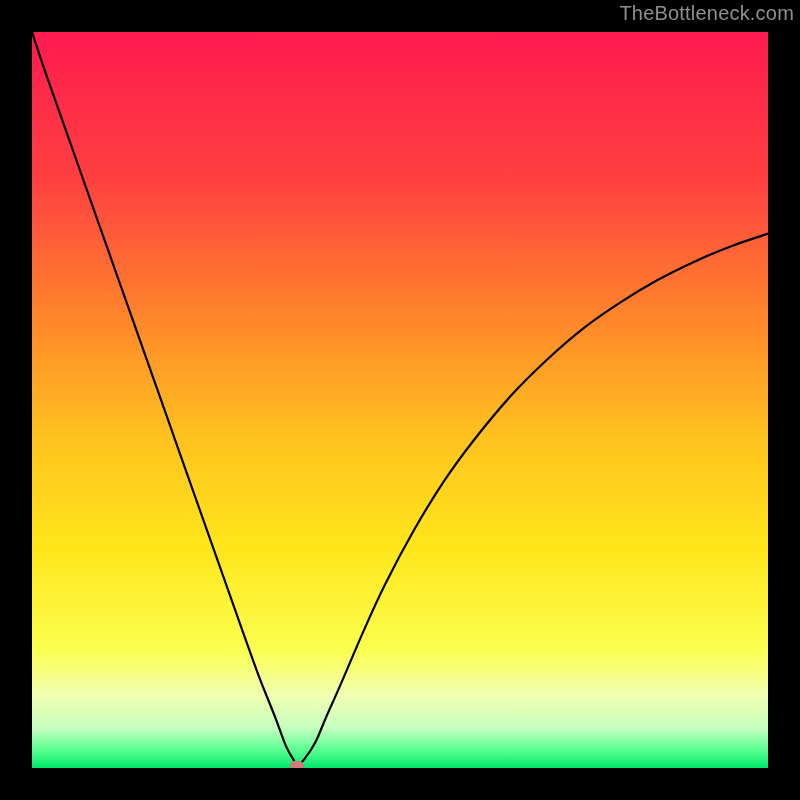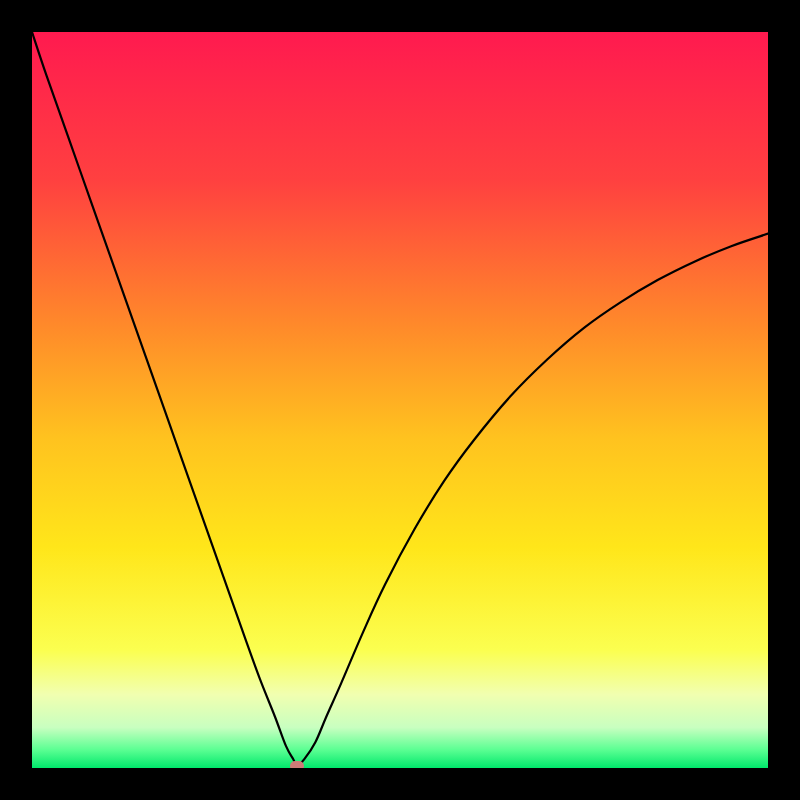--- a/index.html
+++ b/index.html
@@ -73,13 +73,14 @@
       <rect x="0" y="0" width="736" height="736" fill="url(#bg-grad)"></rect>
     </svg>
 
     <svg class="curve-svg" viewBox="0 0 736 736" preserveAspectRatio="none">
       <path id="curve-path" d="M 0 0 C 2.6496 7.9488000000000145, 8.096 24.950400000000077, 14.72 44.16000000000008 C 21.344 63.36960000000009, 28.851200000000006 84.19840000000005, 36.800000000000004 106.72000000000003 C 44.7488 129.2416, 50.931200000000004 146.7584, 58.88 169.27999999999997 C 66.8288 191.80159999999995, 73.01119999999999 209.31839999999997, 80.96 231.83999999999997 C 88.9088 254.36159999999998, 95.0912 271.87840000000006, 103.04 294.40000000000003 C 110.98880000000001 316.9216, 117.1712 334.4384, 125.12 356.96 C 133.0688 379.48159999999996, 139.2512 396.99839999999995, 147.20000000000002 419.52 C 155.14880000000002 442.0416, 161.3312 459.55840000000006, 169.28 482.08000000000004 C 177.2288 504.6016, 183.4112 522.1184, 191.36 544.64 C 199.30880000000002 567.1616, 206.816 588.6528000000001, 213.44 607.2 C 220.064 625.7472, 222.86079999999998 633.7696000000001, 228.16 647.6800000000001 C 233.4592 661.5904, 238.24320000000003 672.5568000000001, 242.88000000000002 684.48 C 247.51680000000002 696.4032, 250.608 706.2361599999999, 253.92 713.92 C 257.23199999999997 721.60384, 259.2928 723.59104, 261.28 727.168 C 263.26719999999995 730.74496, 262.97279999999995 733.792, 264.96 733.792 C 266.9472 733.792, 269.008 731.40736, 272.32 727.168 C 275.632 722.92864, 279.3856 717.92384, 283.36 710.24 C 287.3344 702.55616, 289.76320000000004 695.0784, 294.40000000000003 684.48 C 299.0368 673.8816, 302.49600000000004 666.5952, 309.12 651.36 C 315.74399999999997 636.1248, 323.2512 617.7248000000001, 331.2 599.84 C 339.1488 581.9552, 344.0064 570.5472, 353.28 552 C 362.55359999999996 533.4528, 372.1216 515.3471999999999, 382.72 496.79999999999995 C 393.31840000000005 478.2528, 401.56160000000006 464.8576, 412.16 448.96 C 422.7584 433.06239999999997, 429.67679999999996 423.71520000000004, 441.59999999999997 408.48 C 453.5232 393.2448, 465.15200000000004 378.8928, 478.40000000000003 364.32 C 491.648 349.74719999999996, 501.95199999999994 339.84063999999995, 515.1999999999999 327.52 C 528.448 315.19936, 538.752 306.20544, 552 295.872 C 565.248 285.53856, 575.552 278.72319999999996, 588.8000000000001 270.11199999999997 C 602.0480000000001 261.50079999999997, 612.3520000000001 255.31840000000003, 625.6 248.03200000000004 C 638.848 240.74560000000005, 649.152 235.72608000000008, 662.4 229.63200000000006 C 675.6479999999999 223.53792000000004, 685.9519999999999 219.21023999999994, 699.1999999999999 214.17599999999993 C 712.448 209.14175999999992, 729.376 203.91616, 736 201.664" fill="none" stroke="#000000" stroke-width="2.2" stroke-linecap="round" stroke-linejoin="round"></path>
     </svg>
 
     <div class="marker" id="optimum-marker" style="left: 264.96px; top: 733.792px; background: rgb(207, 123, 120);"></div>
   </div>
 
+  <div class="watermark">TheBottleneck.com</div>
 </div>
 
 </body></html>

